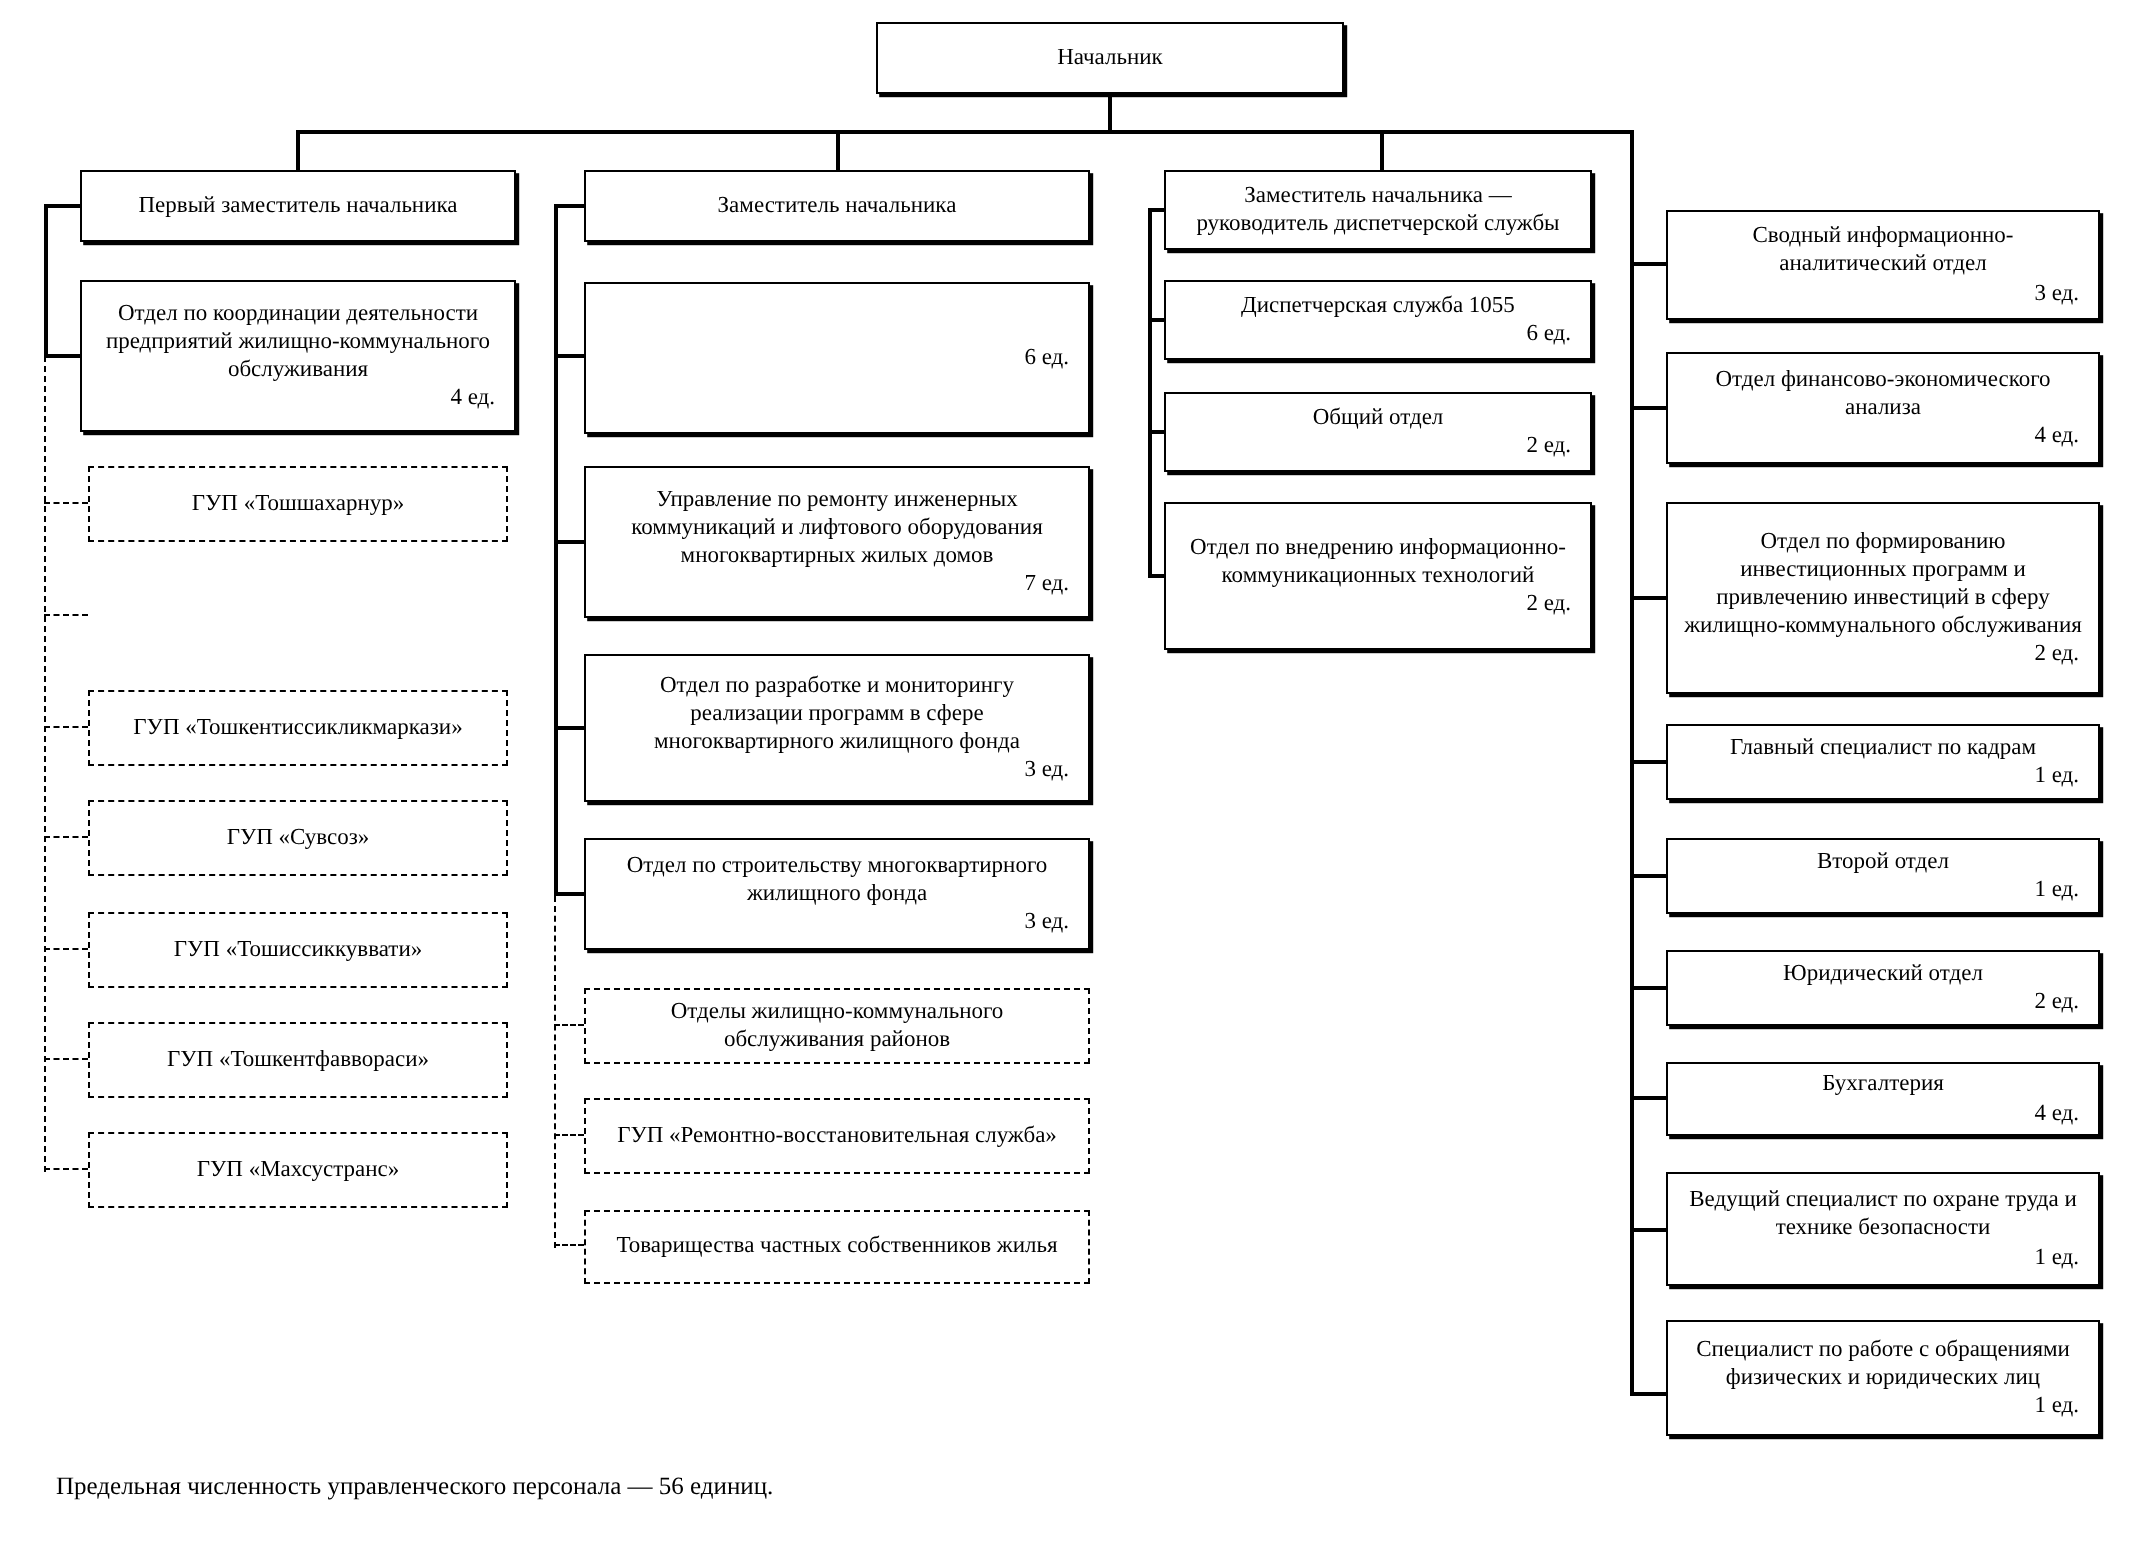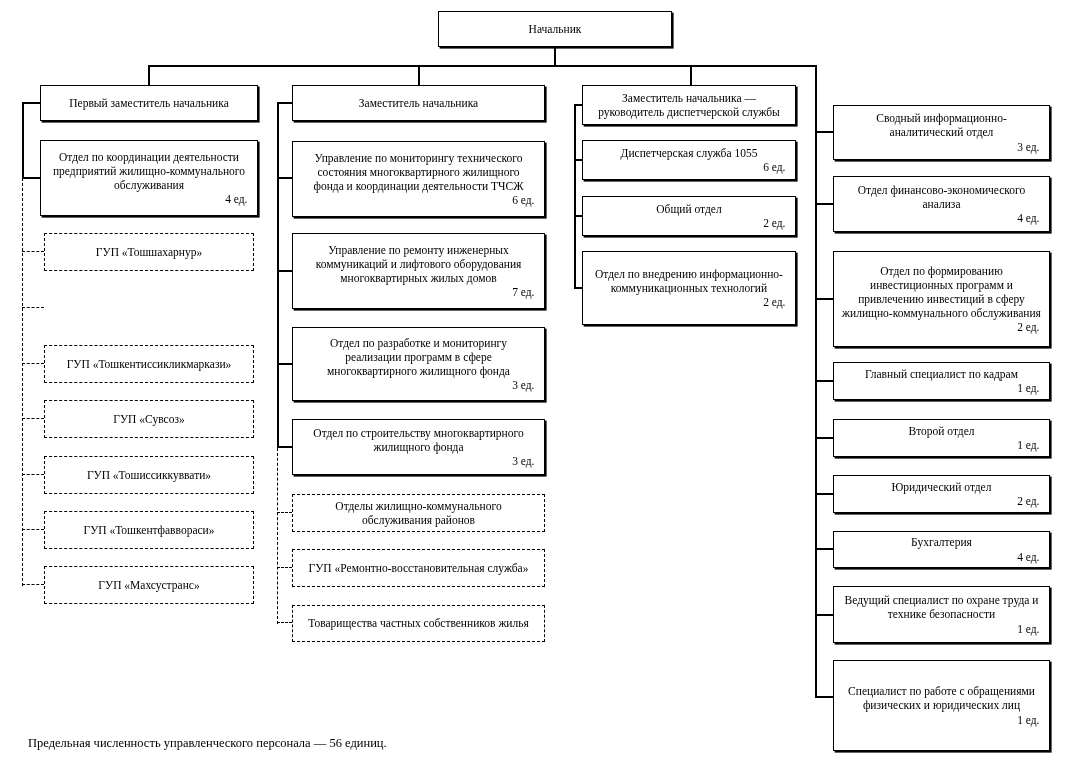--- a/index.html
+++ b/index.html
@@ -125,21 +125,20 @@
     <div class="t">ГУП «Тошкентфаввораси»</div>
   </div>
   <div class="box dashed" style="left:44px;top:566px;width:210px;height:38px;">
     <div class="t">ГУП «Махсустранс»</div>
   </div>
 
   <div class="box solid" style="left:292px;top:85px;width:253px;height:36px;">
     <div class="t">Заместитель начальника</div>
   </div>
   <div class="box solid" style="left:292px;top:141px;width:253px;height:76px;">
-    <div class="t">Управление по мониторингу технического состояния многоквартирного жилищного фонда и координации деятельности ТЧСЖ</div>
     <div class="c">6 ед.</div>
   </div>
   <div class="box solid" style="left:292px;top:233px;width:253px;height:76px;">
     <div class="t">Управление по ремонту инженерных коммуникаций и лифтового оборудования многоквартирных жилых домов</div>
     <div class="c">7 ед.</div>
   </div>
   <div class="box solid" style="left:292px;top:327px;width:253px;height:74px;">
     <div class="t">Отдел по разработке и мониторингу реализации программ в сфере многоквартирного жилищного фонда</div>
     <div class="c">3 ед.</div>
   </div>
@@ -198,20 +197,20 @@
     <div class="c">2 ед.</div>
   </div>
   <div class="box solid" style="left:833px;top:531px;width:217px;height:37px;">
     <div class="t">Бухгалтерия</div>
     <div class="c">4 ед.</div>
   </div>
   <div class="box solid" style="left:833px;top:586px;width:217px;height:57px;">
     <div class="t">Ведущий специалист по охране труда и технике безопасности</div>
     <div class="c">1 ед.</div>
   </div>
-  <div class="box solid" style="left:833px;top:660px;width:217px;height:91px;">
+  <div class="box solid" style="left:833px;top:660px;width:217px;height:58px;">
     <div class="t">Специалист по работе с обращениями физических и юридических лиц</div>
     <div class="c">1 ед.</div>
   </div>
 
   <div class="footnote">Предельная численность управленческого персонала — 56 единиц.</div>
 
 </div>
 
 </body></html>

